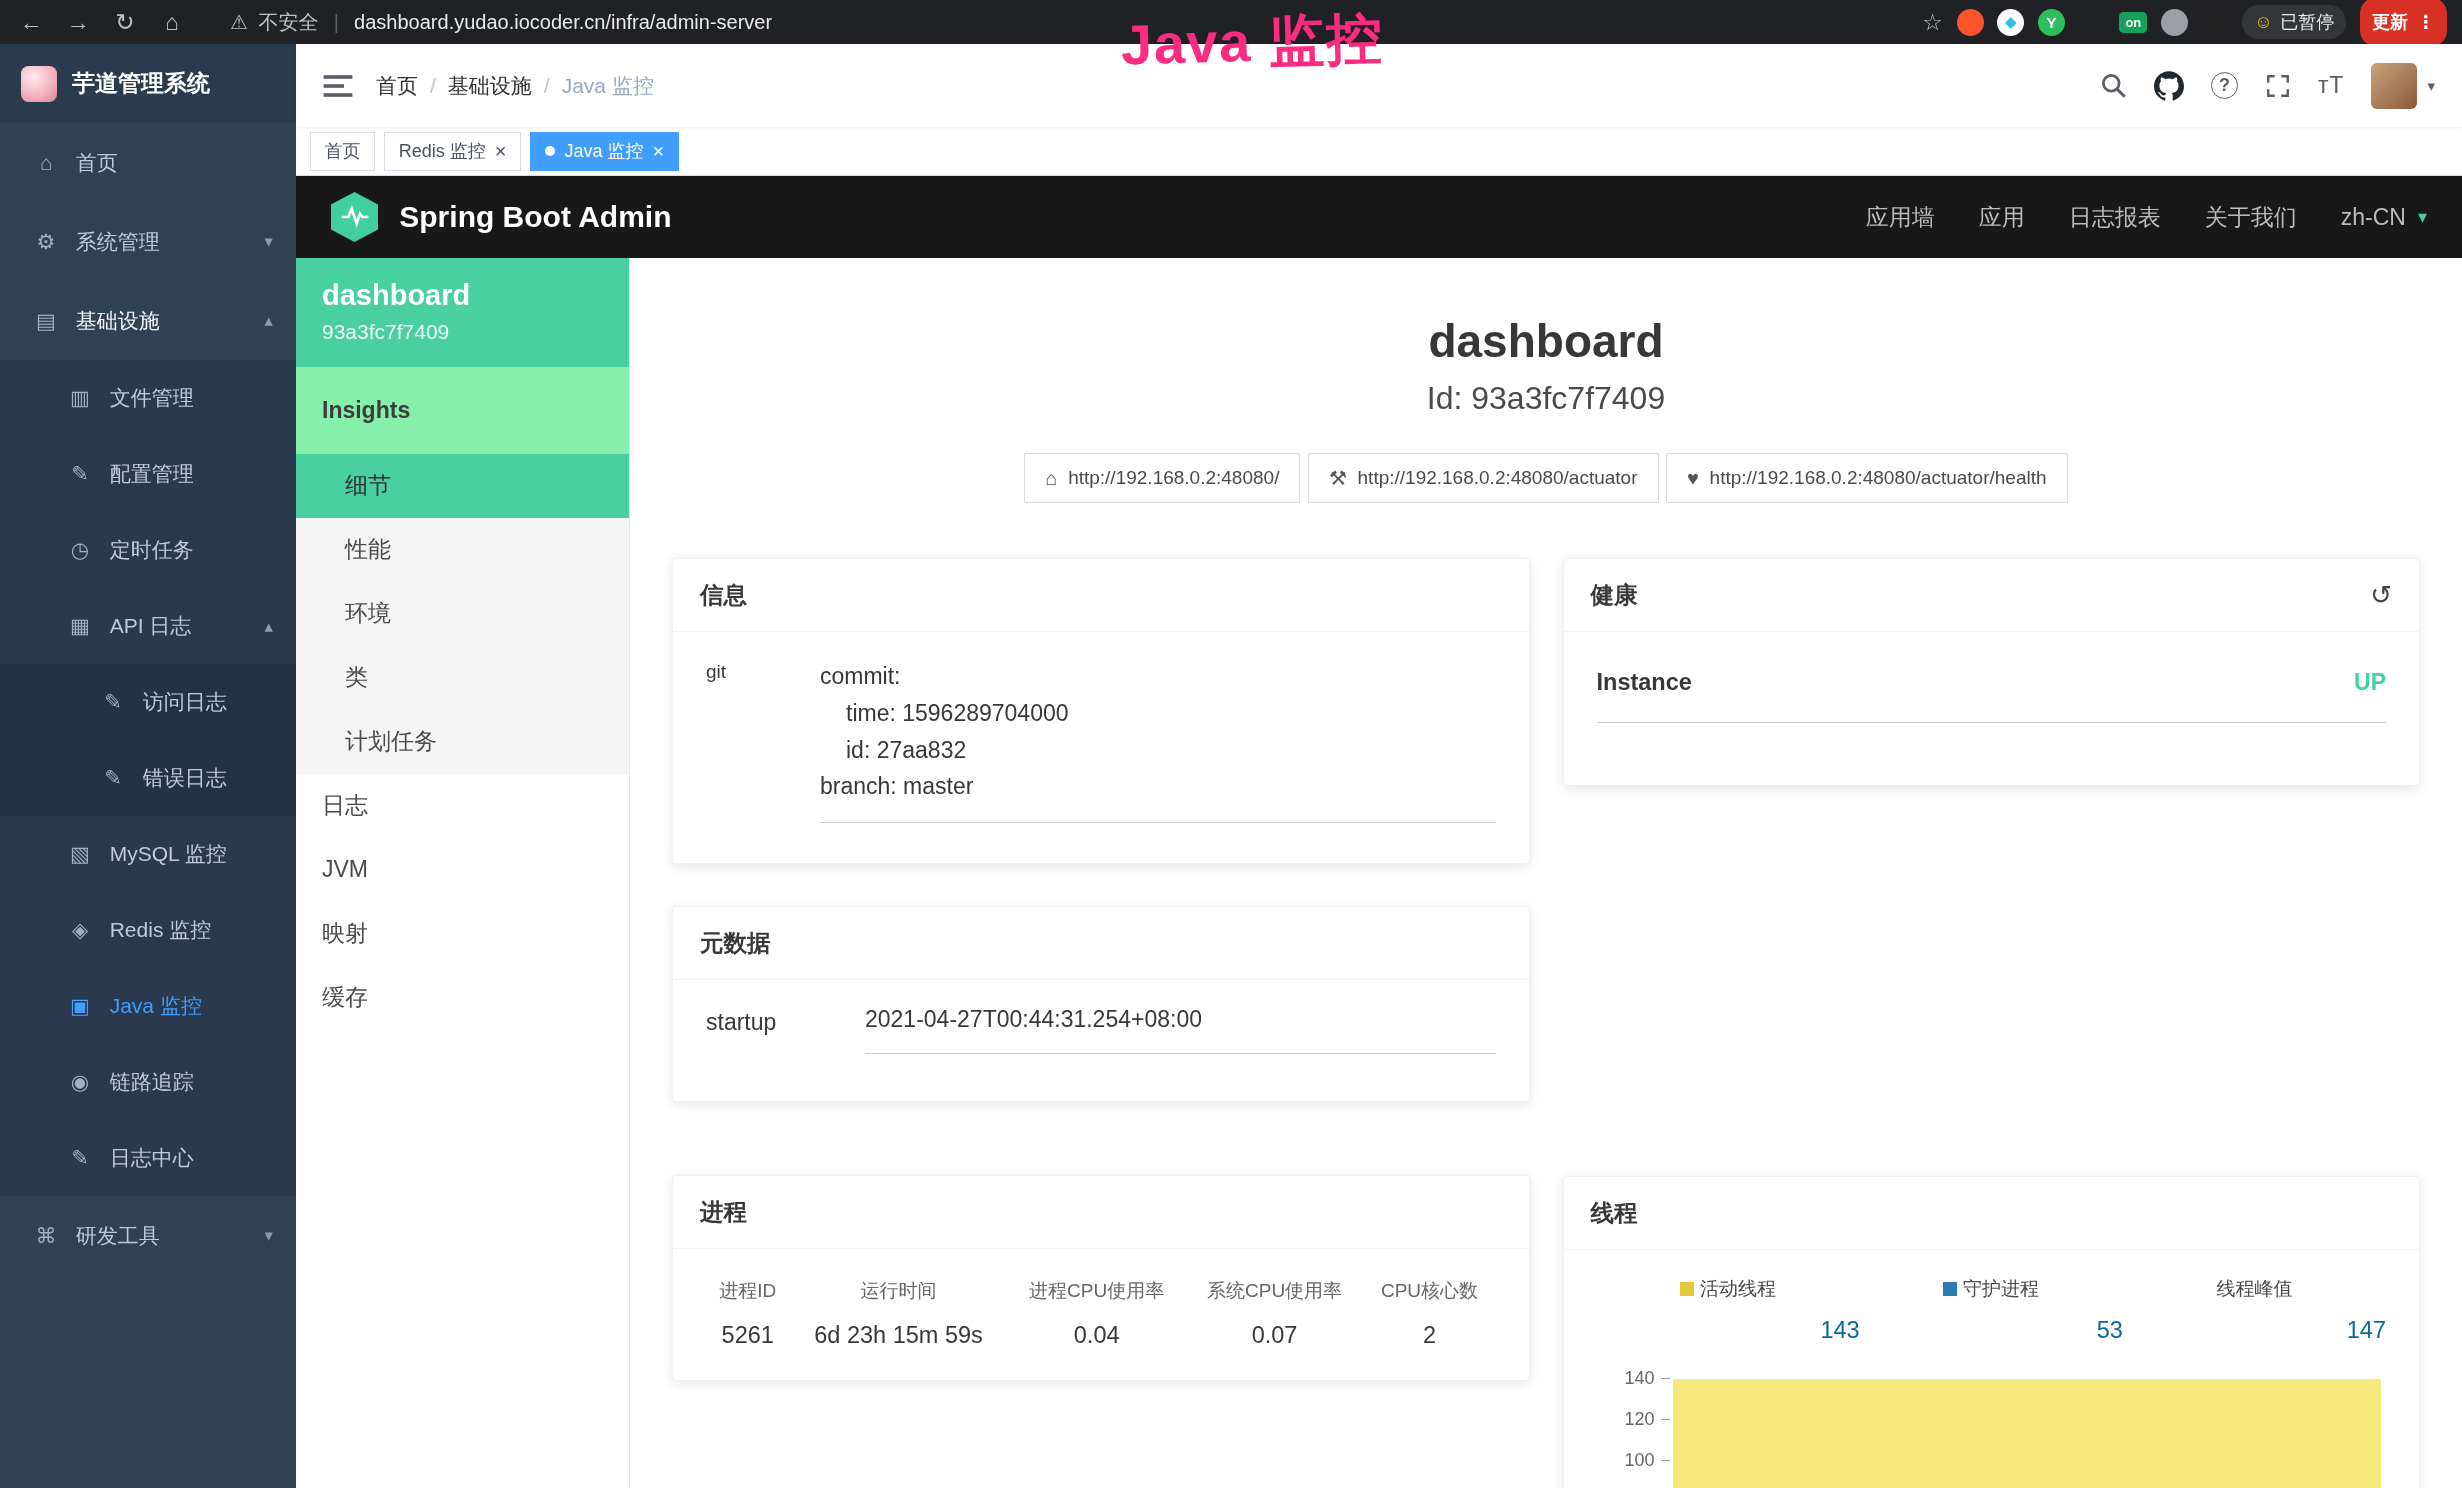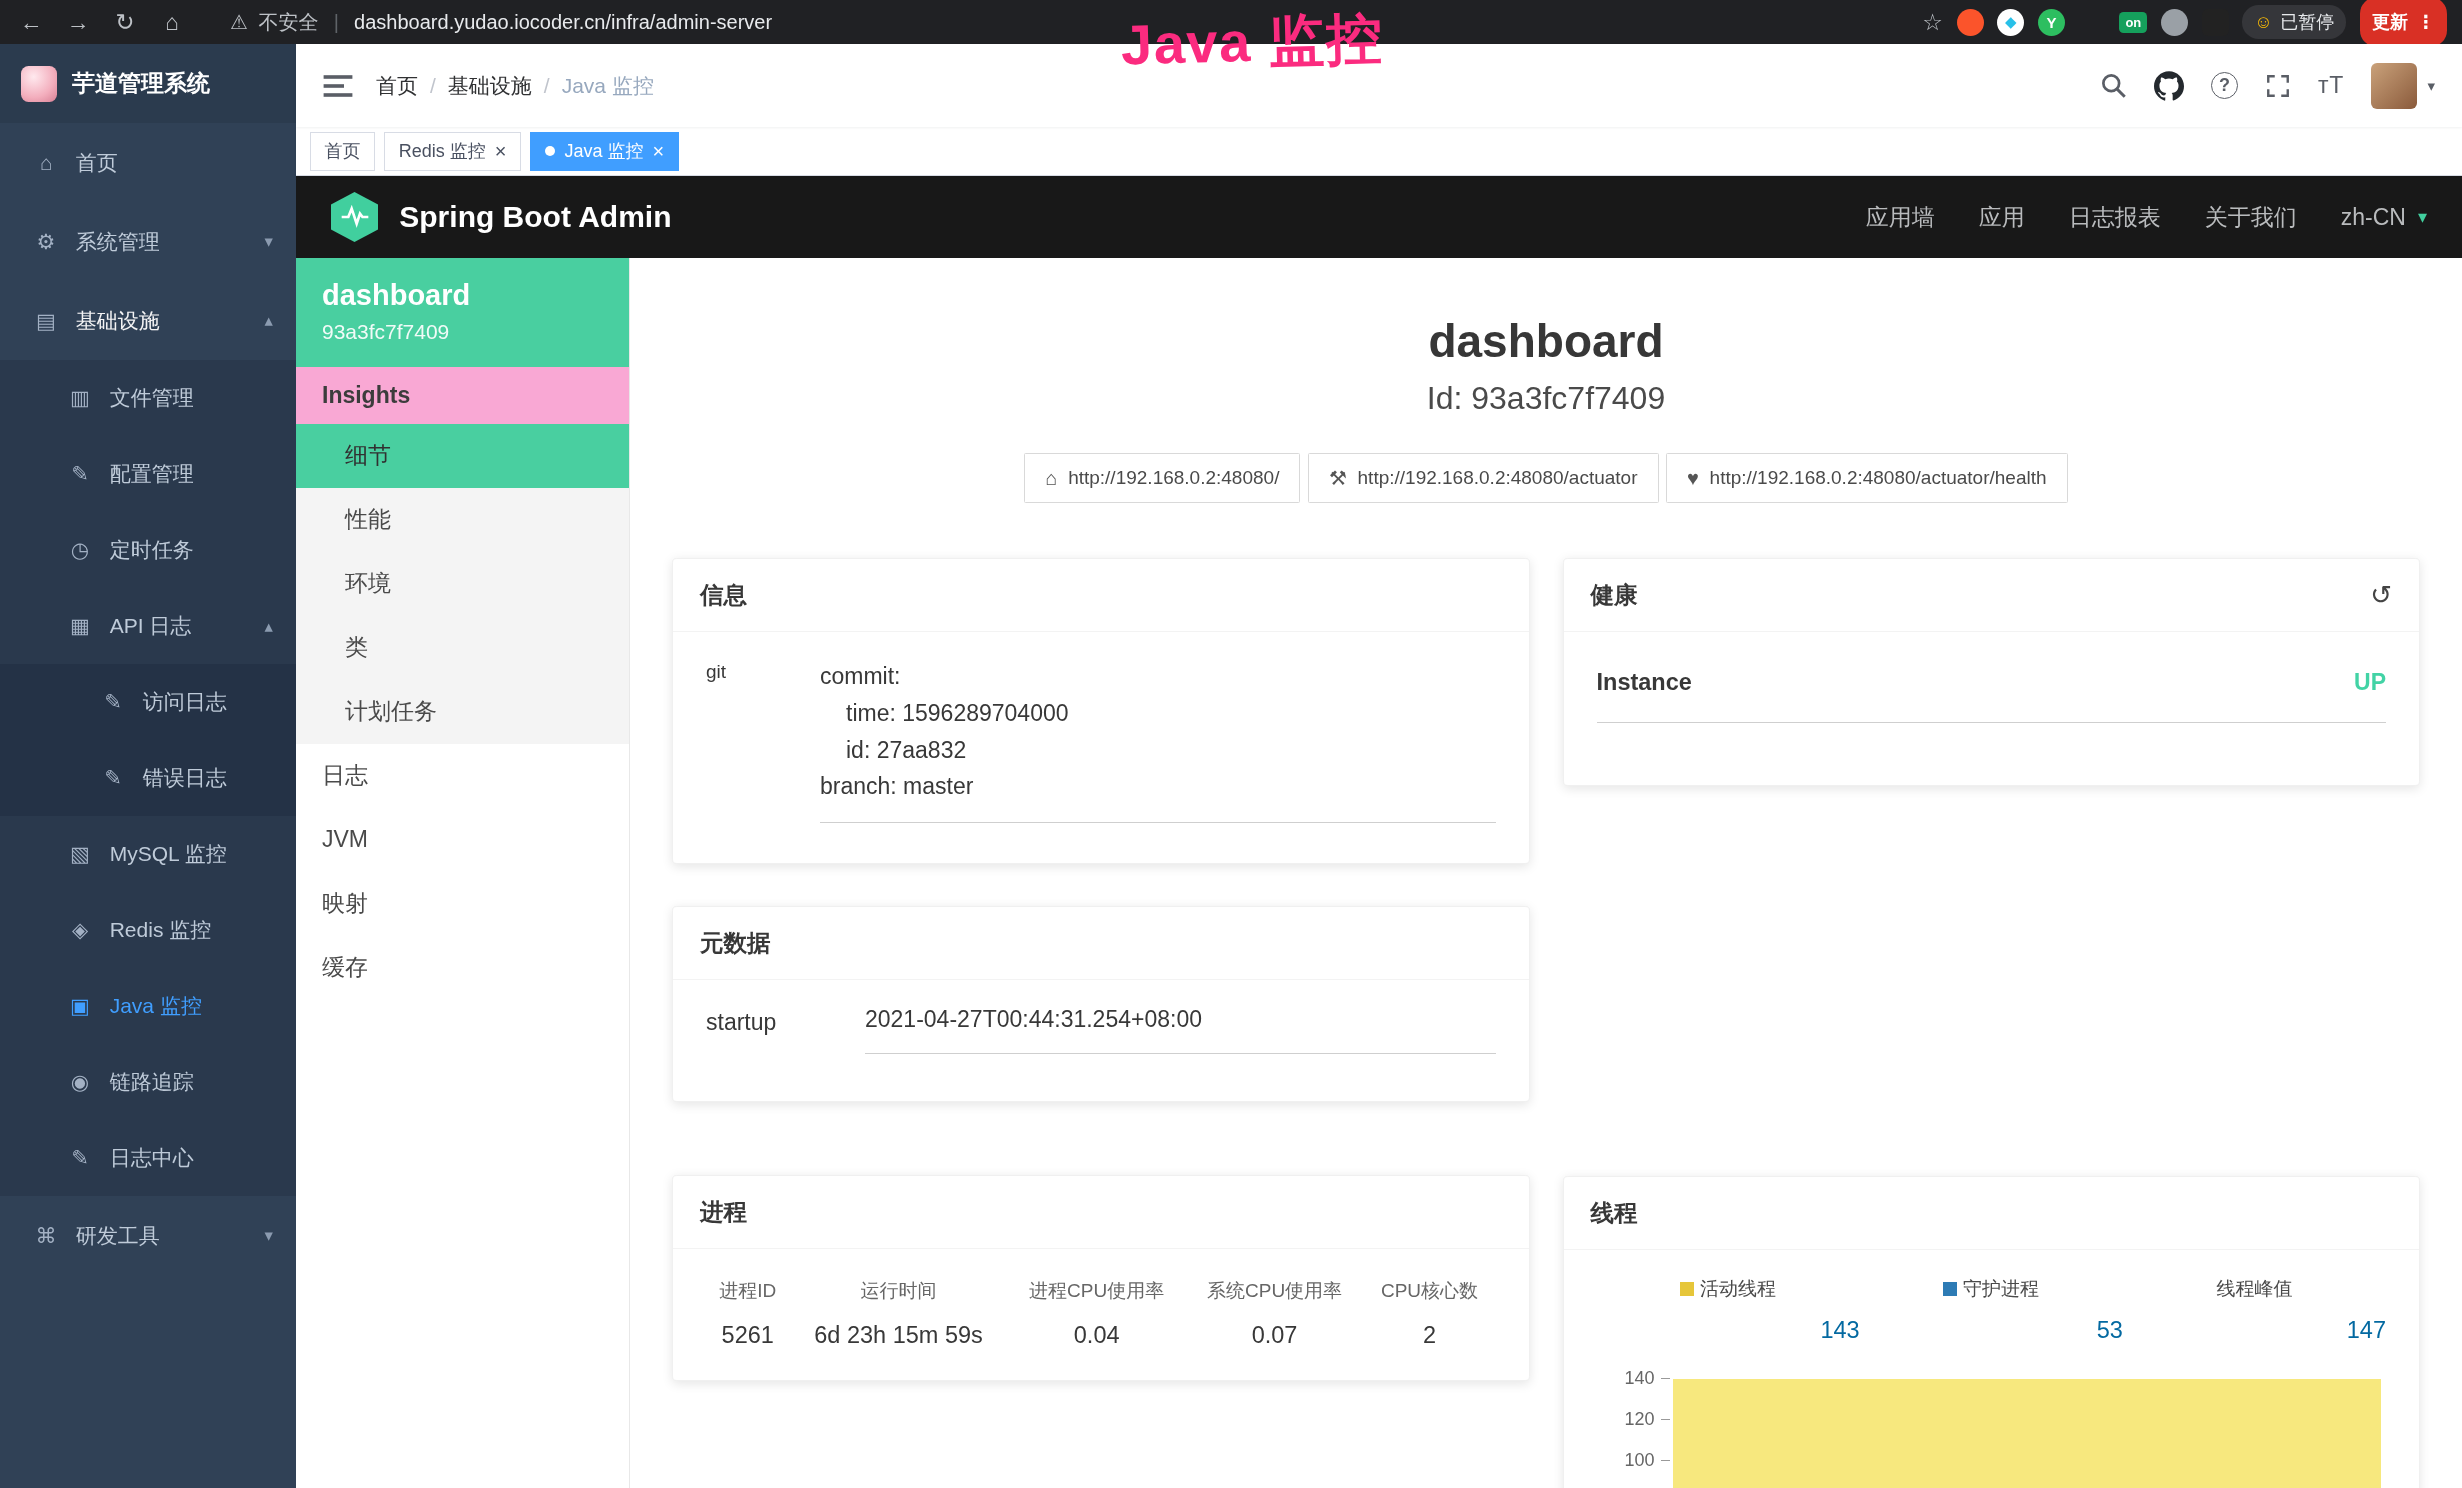--- a/index.html
+++ b/index.html
@@ -67,21 +67,21 @@
   .sba-links { margin-left:auto; display:flex; align-items:center; gap:44px; font-size:23px; color:#b9bbbd; }
   .sba-links .lk { cursor:pointer; }
   .locale { display:flex; align-items:center; gap:12px; cursor:pointer; }
   .locale .lc-caret { color:#41cf9e; font-size:18px; }
 
   .sba-body { flex:1; display:flex; min-height:0; }
   .sba-side { width:334px; background:#fff; border-right:0.8px solid #e8e8e8; flex:none; font-size:23px; }
   .inst-head { background:#49cfa0; color:#fff; padding:21px 26px 23px; }
   .inst-name { font-size:29px; font-weight:bold; }
   .inst-id { font-size:21px; opacity:.92; margin-top:7.6px; }
-  .side-section-title { background:#f9a8d4; font-weight:bold; color:#3c3c3c; padding:15px 26px; font-size:23px; }
+  .side-section-title { background:#86efac; font-weight:bold; color:#3c3c3c; padding:30px 26px; font-size:23px; }
   .side-sub { background:#f4f4f4; }
   .side-item { height:64px; display:flex; align-items:center; color:#4a4a4a; cursor:pointer; }
   .side-item.sub { padding-left:49px; }
   .side-item.sub.active { background:#49cfa0; color:#313131; }
   .side-item.top { padding-left:26px; background:#fff; }
 
   .sba-content { flex:1; overflow:hidden; padding:56px 42px 0; background:#fff; }
   .page-title { text-align:center; font-size:46px; font-weight:bold; color:#373737; }
   .page-sub { text-align:center; font-size:32px; color:#4a4a4a; margin-top:12px; }
   .links-row { display:flex; justify-content:center; gap:7.6px; margin-top:36px; }

